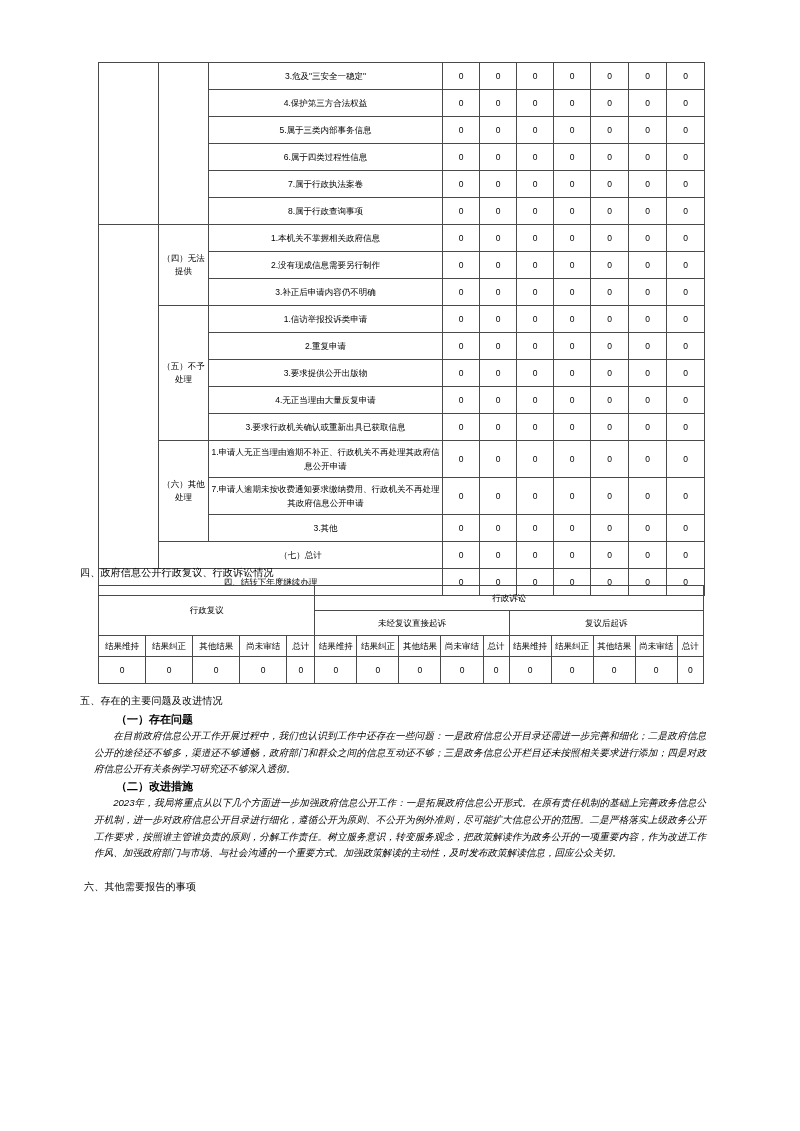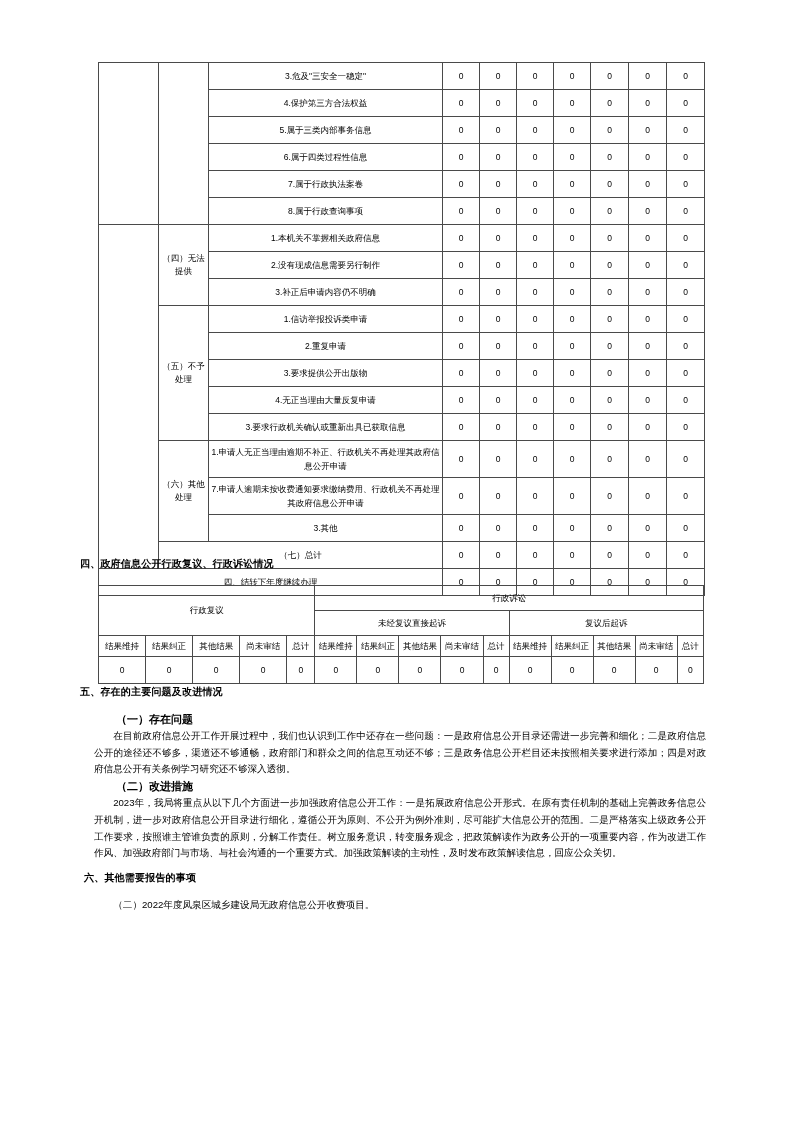--- a/index.html
+++ b/index.html
@@ -58,23 +58,24 @@
   .t1-vlabel {
     writing-mode: horizontal-tb;
     line-height: 1.5;
   }
   td.t1-label-2line { padding: 2px 4px; line-height: 1.7; }
 
   
   .sec-heading {
     position: absolute;
     font-size: 10px;
-    font-weight: bold;
+    font-weight: normal;
     letter-spacing: 0.2px;
     white-space: nowrap;
+    margin-top: 9px;
   }
 
   
   .table2-wrap {
     position: absolute;
     left: 98px;
     top: 585px;
     width: 606px;
   }
   table.t2 { width: 606px; font-size: 8.5px; }
@@ -92,21 +93,21 @@
     color: #000;
   }
   .para-block { width: 612px; left: 94px; }
   .sub-heading {
     font-weight: bold;
     font-size: 11px;
     display: block;
     text-indent: 2em;
     margin: 0;
   }
-  .p-indent { text-indent: 2em; margin: 0; }
+  .p-indent { text-indent: 2em; margin: 0; font-style: italic; }
 </style>
 </head>
 <body>
 
 <div class="page">
 
   <div class="table1-wrap">
     <table class="doc-table t1">
       <colgroup>
         <col style="width:60px">
@@ -400,16 +401,15 @@
   <div class="para para-block" style="top:711px;">
     <span class="sub-heading">（一）存在问题</span>
     <p class="p-indent">在目前政府信息公开工作开展过程中，我们也认识到工作中还存在一些问题：一是政府信息公开目录还需进一步完善和细化；二是政府信息公开的途径还不够多，渠道还不够通畅，政府部门和群众之间的信息互动还不够；三是政务信息公开栏目还未按照相关要求进行添加；四是对政府信息公开有关条例学习研究还不够深入透彻。</p>
     <span class="sub-heading">（二）改进措施</span>
     <p class="p-indent">2023年，我局将重点从以下几个方面进一步加强政府信息公开工作：一是拓展政府信息公开形式。在原有责任机制的基础上完善政务信息公开机制，进一步对政府信息公开目录进行细化，遵循公开为原则、不公开为例外准则，尽可能扩大信息公开的范围。二是严格落实上级政务公开工作要求，按照谁主管谁负责的原则，分解工作责任。树立服务意识，转变服务观念，把政策解读作为政务公开的一项重要内容，作为改进工作作风、加强政府部门与市场、与社会沟通的一个重要方式。加强政策解读的主动性，及时发布政策解读信息，回应公众关切。</p>
   </div>
 
   <div class="sec-heading" style="left:84px; top:871px;">六、其他需要报告的事项</div>
 
   <div class="para para-block" style="top:897px;">
-    <p class="p-indent">（二）2022年度凤泉区城乡建设局无政府信息公开收费项目。</p>
   </div>
 
 </div>
 
 </body></html>

